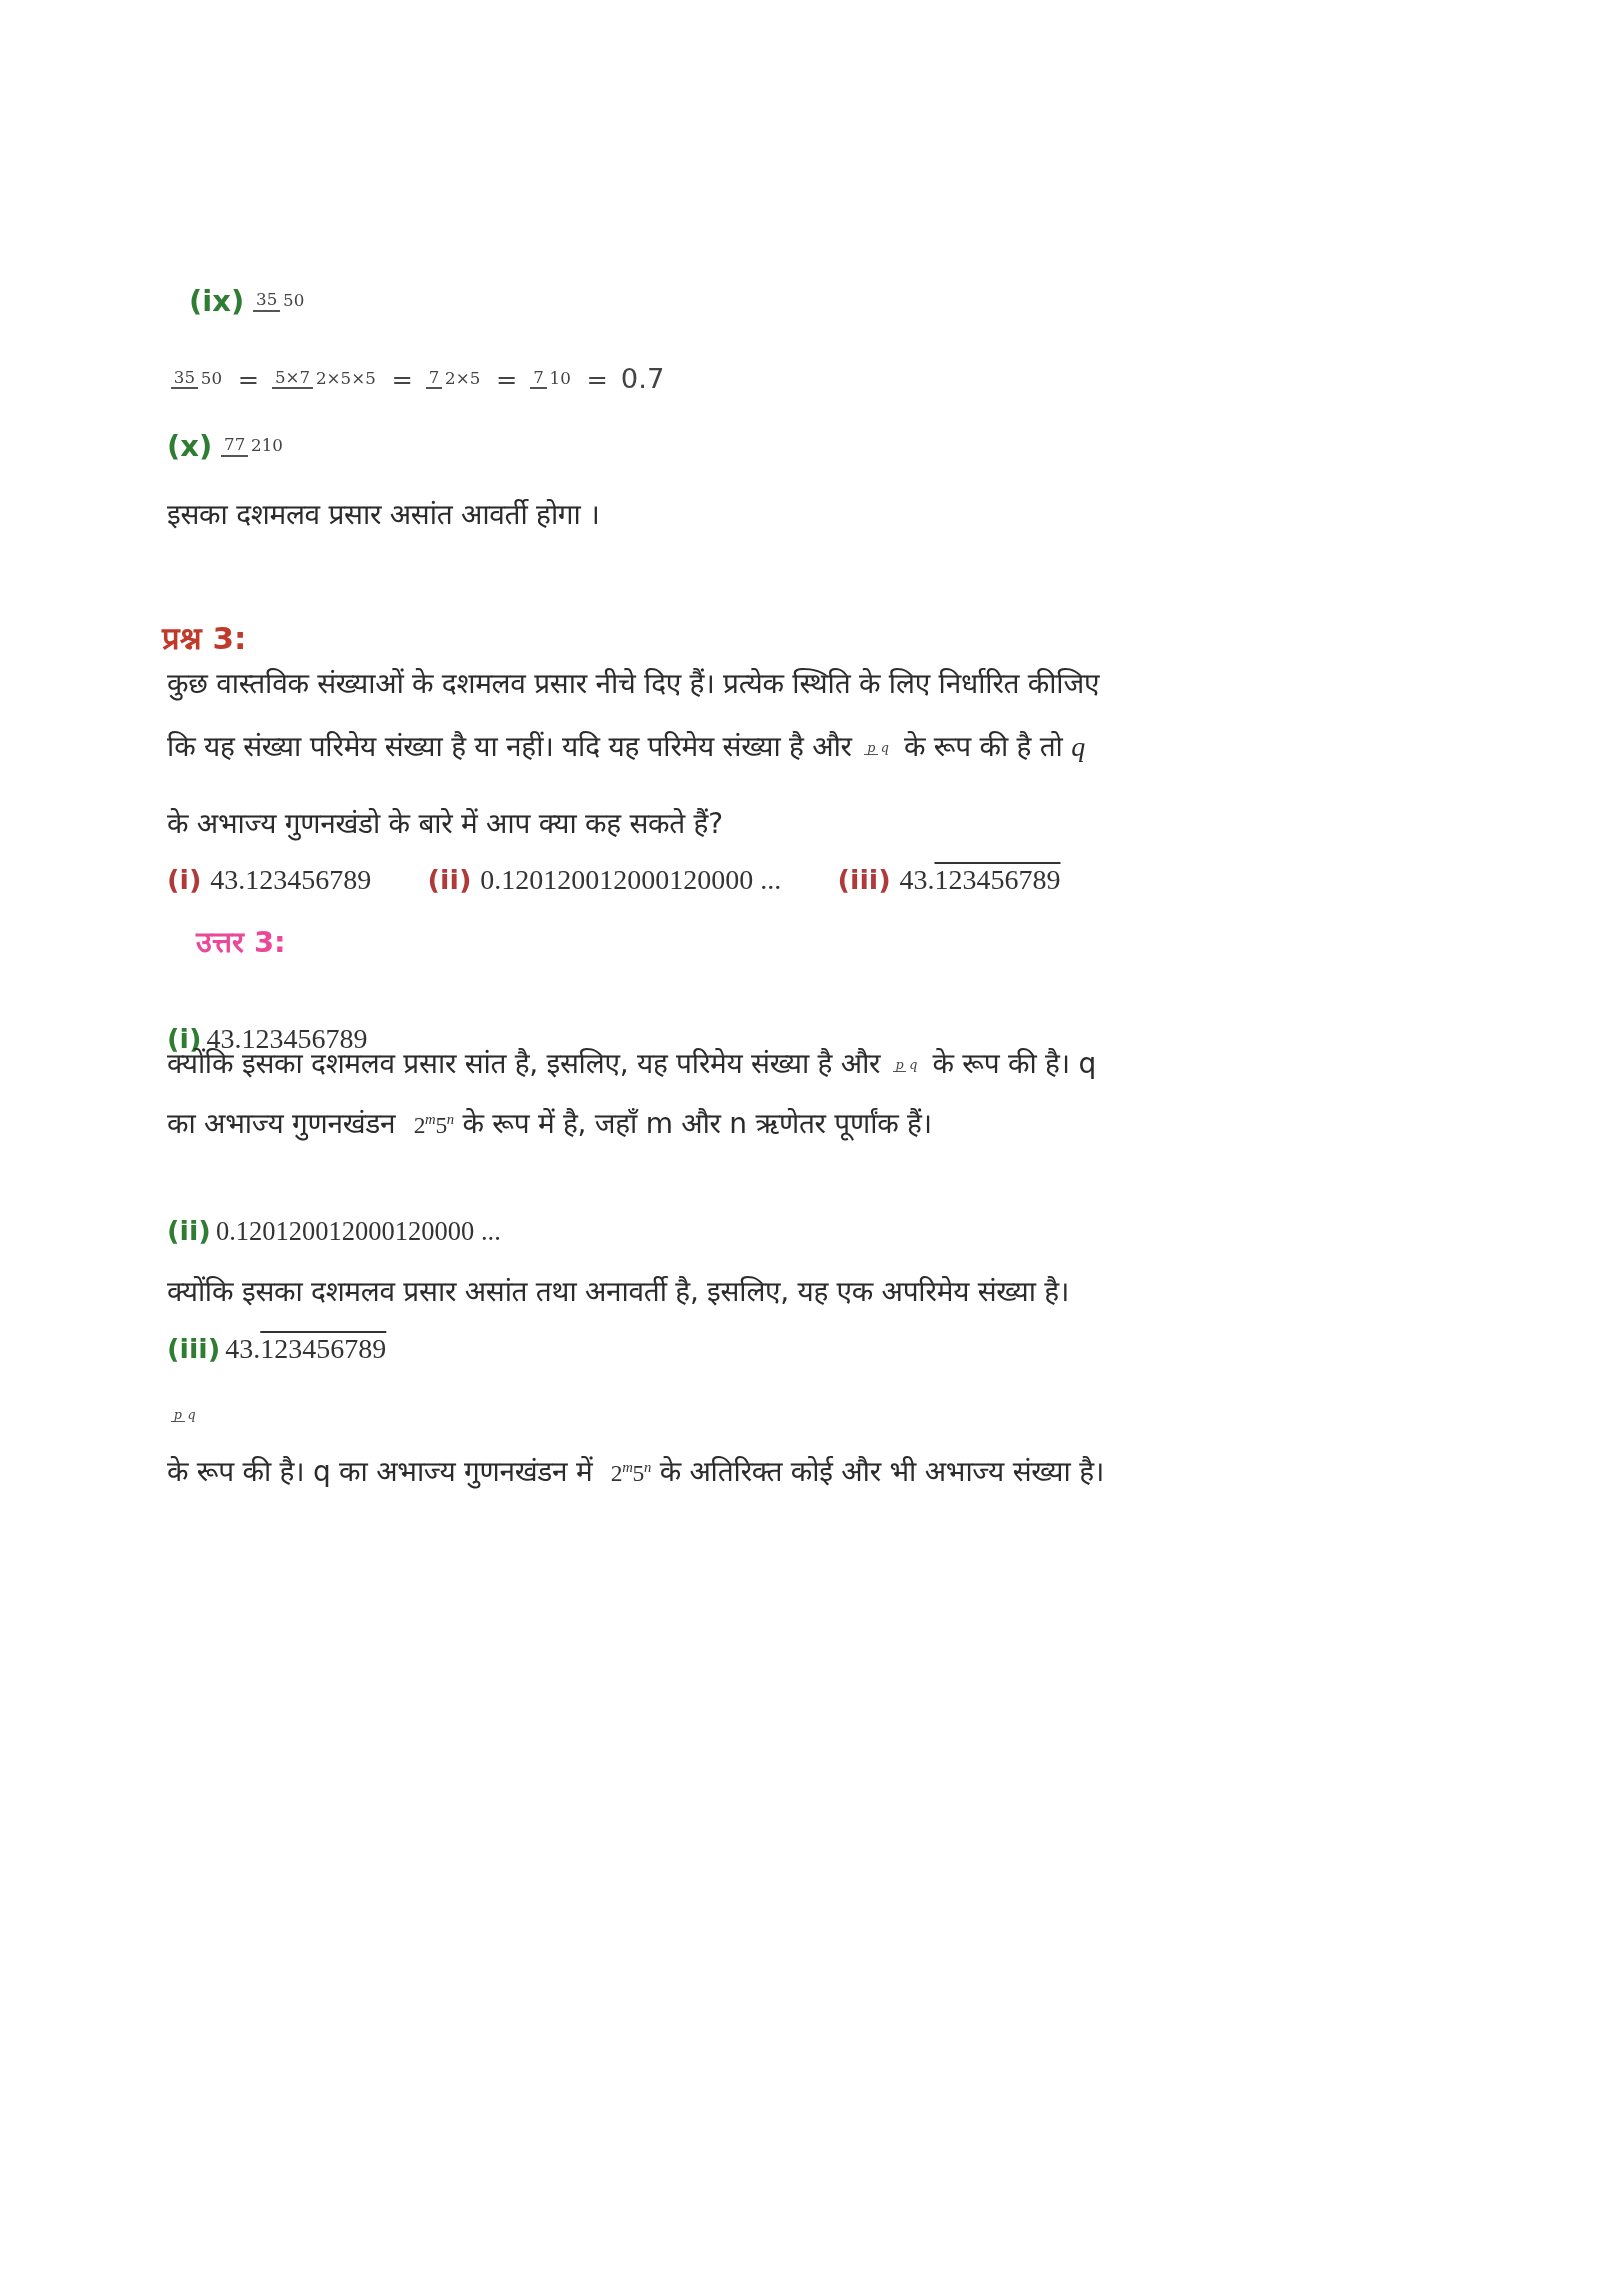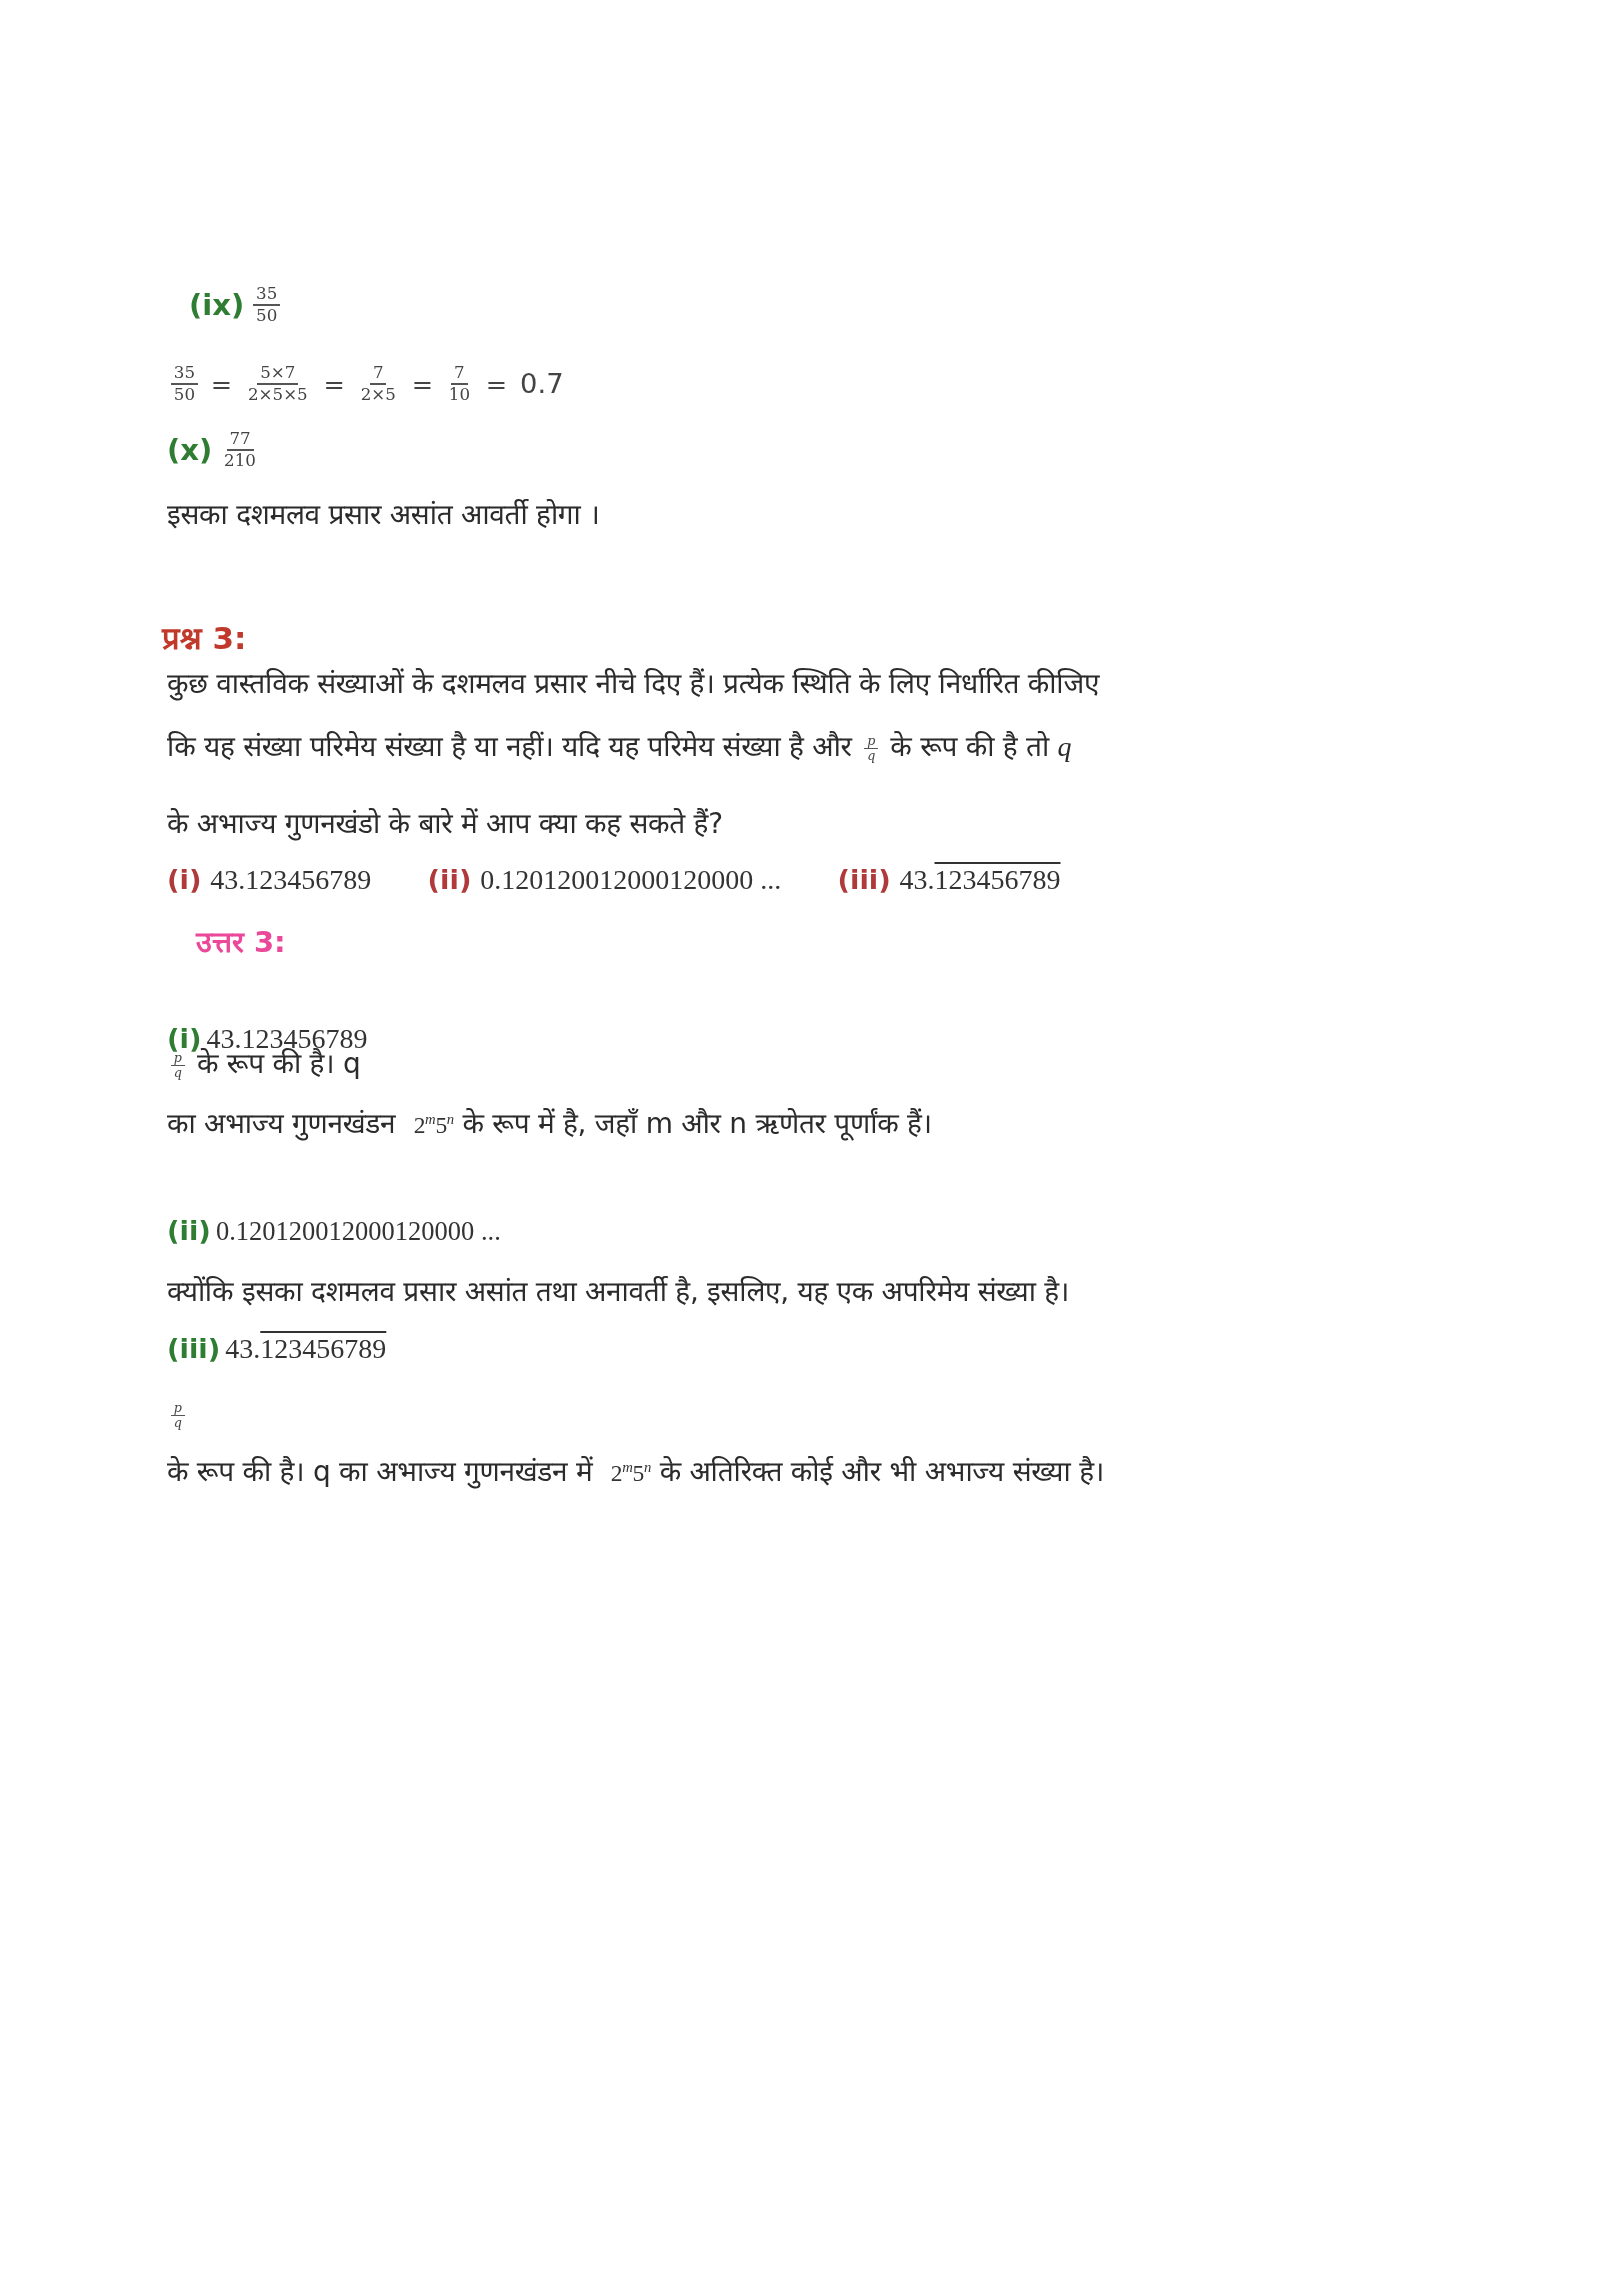--- a/index.html
+++ b/index.html
@@ -9,21 +9,21 @@
     color: #2b2b2b;
   }
   .page { position: absolute; left: 167px; top: 0; width: 1196px; }
   .abs { position: absolute; white-space: nowrap; }
   .hi { font-size: 28px; line-height: 39px; letter-spacing: -0.3px; }
   .lbl-green { color: #2e7d32; font-weight: bold; font-family: "DejaVu Sans", sans-serif; }
   .lbl-red-b { color: #b03a3a; font-weight: bold; }
   .heading-red { color: #c0392b; font-size: 31px; font-weight: bold; }
   .heading-green { color: #ec4899; font-size: 29px; font-weight: bold; }
   .num { font-family: "Liberation Serif", "DejaVu Serif", serif; font-size: 28px; color: #333; }
-  .frac { display: inline-flex; flex-direction: column; align-items: center; vertical-align: middle; font-family: "DejaVu Serif", serif; font-size: 16.7px; line-height: 19.6px; color: #444; margin: 0 3.9px; }
+  .frac { display: inline-flex; flex-direction: row; align-items: center; vertical-align: middle; font-family: "DejaVu Serif", serif; font-size: 16.7px; line-height: 19.6px; color: #444; margin: 0 3.9px; }
   .frac .n { border-bottom: 2px solid #555; padding: 0 2.9px; }
   .frac .d { padding: 0 2.9px; }
   .frac.small { font-size: 12.7px; line-height: 13.7px; font-style: italic; }
   .frac.small .n { border-bottom: 1px solid #555; }
   .eq { font-family: "DejaVu Sans", sans-serif; font-size: 25.5px; color: #444; margin: 0 3.9px; vertical-align: middle; }
   .overline { text-decoration: overline; }
   sup { font-size: 14.7px; font-style: italic; }
   .iq { font-style: italic; font-family: "Liberation Serif", serif; }
 </style>
 </head>
@@ -97,20 +97,21 @@
     <span class="num">43.</span><span class="num overline">123456789</span>
   </div>
 
   <div class="abs heading-green" style="left:29px; top:921px;">उत्तर 3:</div>
 
   <div class="abs" style="left:0; top:984px;margin-top:39px;">
     <span class="lbl-green" style="font-size:27.4px;">(i)</span>
     <span class="num">43.123456789</span>
   </div>
   <div class="abs hi" style="left:0; top:1044px;">
+    <span>क्योंकि इसका दशमलव प्रसार सांत है, इसलिए, यह परिमेय संख्या है और</span>
     <span class="frac small">
         <span class="n">p</span>
         <span class="d">q</span>
       </span>
     <span>के रूप की है। q</span>
   </div>
   <div class="abs hi" style="left:0; top:1100px;">
     <span>का अभाज्य गुणनखंडन</span>
     <span class="num" style="font-size:23.5px; margin-left:9.8px;"><span>2</span><sup>m</sup><span>5</span><sup>n</sup></span>
     <span>के रूप में है, जहाँ m और n ऋणेतर पूर्णांक हैं।</span>

